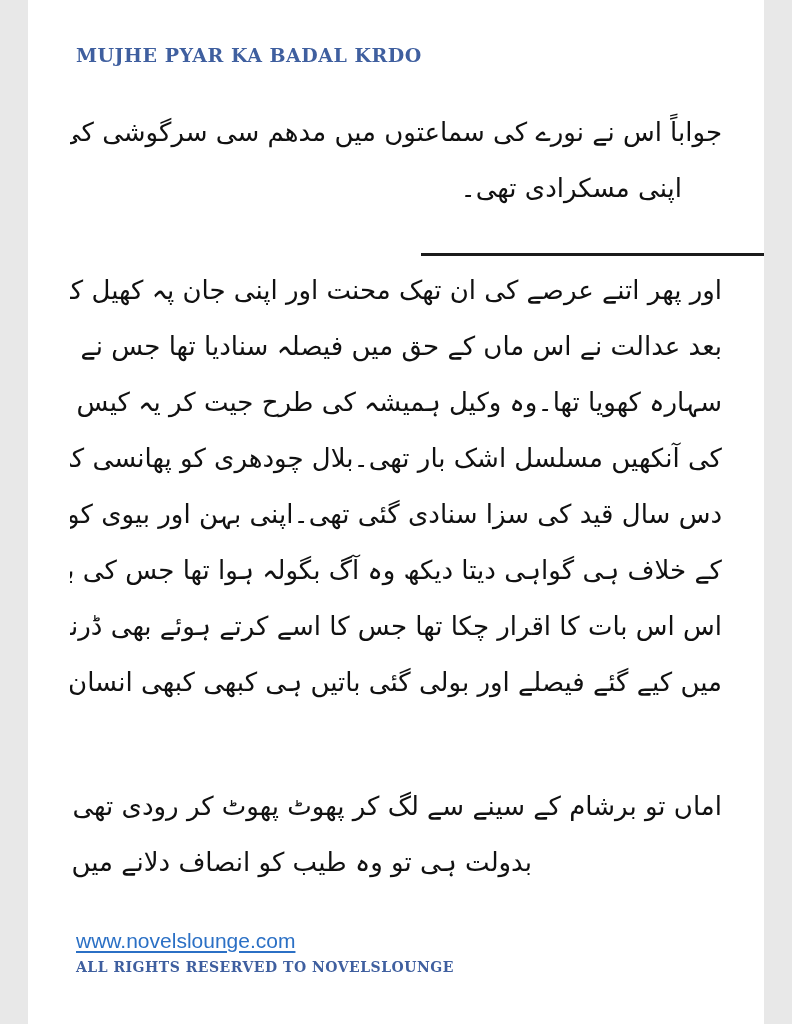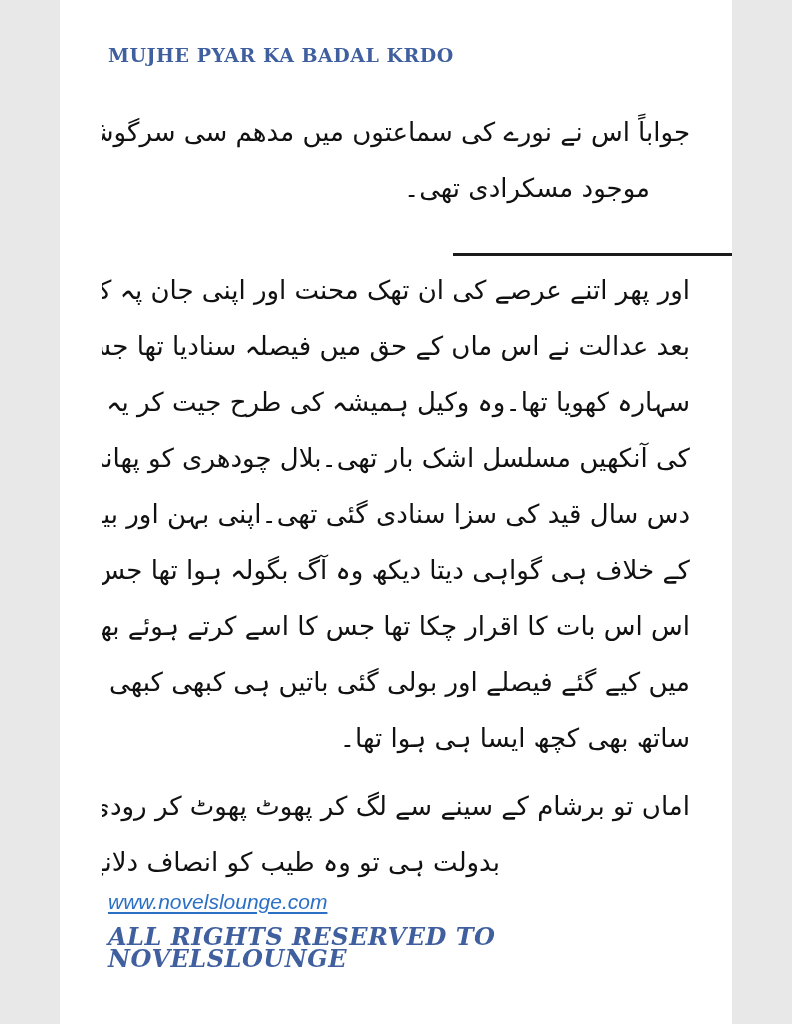--- a/index.html
+++ b/index.html
@@ -1,18 +1,18 @@
 <!DOCTYPE html>
 <html lang="en"><head>
 <meta charset="utf-8">
 <style>
   html,body{margin:0;padding:0;background:#e8e8e8;}
   .page{
     position:relative;
-    width:672px;height:1024px;
+    width:736px;height:1024px;
     margin:0 auto;
     background:#ffffff;
     overflow:hidden;
     font-family:"Liberation Sans",sans-serif;
   }
   
   .header{
     position:absolute;top:44px;left:48px;right:46px;
     display:flex;justify-content:space-between;align-items:flex-start;
   }
@@ -45,63 +45,62 @@
   .u-line.p1-last{text-align-last:right;padding-left:40px;direction:rtl;}
   .u-line.p1-last,.u-line.p2-last{text-align-last:right;}
   .u-line.p1-last{margin-left:0;margin-right:0;padding-right:40px;white-space:nowrap;}
   .u-line.p3-last{text-align-last:right;padding-right:190px;}
   
   .divider{
     position:absolute;top:253px;left:393px;
     width:354px;height:3px;background:#1b1b1b;
   }
   
-  .footer{position:absolute;left:48px;bottom:54px;font-style:italic;}
+  .footer{position:absolute;left:48px;bottom:46px;}
   .site-link{
     display:inline-block;
     color:#2b70c5;
     font-family:"Liberation Sans",sans-serif;
     font-size:21px;line-height:24px;
     text-decoration:underline;
     text-underline-offset:3px;
     cursor:pointer;
   }
   .rights{
-    margin-top:12px;
-    font-size:24px;line-height:22px;
+    margin-top:3px;
+    font-size:14px;line-height:22px;
   }
 </style>
 </head>
 <body>
 
 <div class="page">
 
   <div class="header">
     <div>
       <div class="book-title deco-blue">MUJHE PYAR KA BADAL KRDO</div>
     </div>
   </div>
 
   <div class="para para-1 urdu" lang="ur" dir="rtl">
     <div class="u-line">جواباً اس نے نورے کی سماعتوں میں مدھم سی سرگوشی کی تھی۔وہ اس کے حصار میں</div>
-    <div class="u-line p1-last">موجود مسکرادی تھی۔</div>
+    <div class="u-line p1-last">اپنی مسکرادی تھی۔</div>
   </div>
 
   <div class="divider"></div>
 
   <div class="para para-2 urdu" lang="ur" dir="rtl">
     <div class="u-line">اور پھر اتنے عرصے کی ان تھک محنت اور اپنی جان پہ کھیل کر بے انتہا کوششوں کے</div>
     <div class="u-line">بعد عدالت نے اس ماں کے حق میں فیصلہ سنادیا تھا جس نے اپنی دنیا اپنا بیٹا واحد</div>
     <div class="u-line">سہارہ کھویا تھا۔وہ وکیل ہمیشہ کی طرح جیت کر یہ کیس بھی اپنے نام کراچکا تھا۔اماں</div>
     <div class="u-line">کی آنکھیں مسلسل اشک بار تھی۔بلال چودھری کو پھانسی کی سزا اور فیضان چودھری کو</div>
     <div class="u-line">دس سال قید کی سزا سنادی گئی تھی۔اپنی بہن اور بیوی کو کٹہرے پہ کھڑے ہوکر خود</div>
     <div class="u-line">کے خلاف ہی گواہی دیتا دیکھ وہ آگ بگولہ ہوا تھا جس کی بدولت وہ خود ہی اپنے منہ سے</div>
     <div class="u-line">اس اس بات کا اقرار چکا تھا جس کا اسے کرتے ہوئے بھی ڈرنا چاہیے تھا مگر جذبات</div>
     <div class="u-line">میں کیے گئے فیصلے اور بولی گئی باتیں ہی کبھی کبھی انسان کو مروا دیتی ہیں اس کے</div>
-    <div class="u-line p2-last">ساتھ بھی کچھ ایسا ہی ہوا تھا۔</div>
   </div>
 
   <div class="para para-3 urdu" lang="ur" dir="rtl">
     <div class="u-line">اماں تو برشام کے سینے سے لگ کر پھوٹ پھوٹ کر رودی تھی کیونکہ آج اس کی</div>
     <div class="u-line p3-last">بدولت ہی تو وہ طیب کو انصاف دلانے میں کامیاب ہوئی تھی۔</div>
   </div>
 
   <div class="footer">
     <a class="site-link">www.novelslounge.com</a>
     <div class="rights deco-blue">ALL RIGHTS RESERVED TO NOVELSLOUNGE</div>

